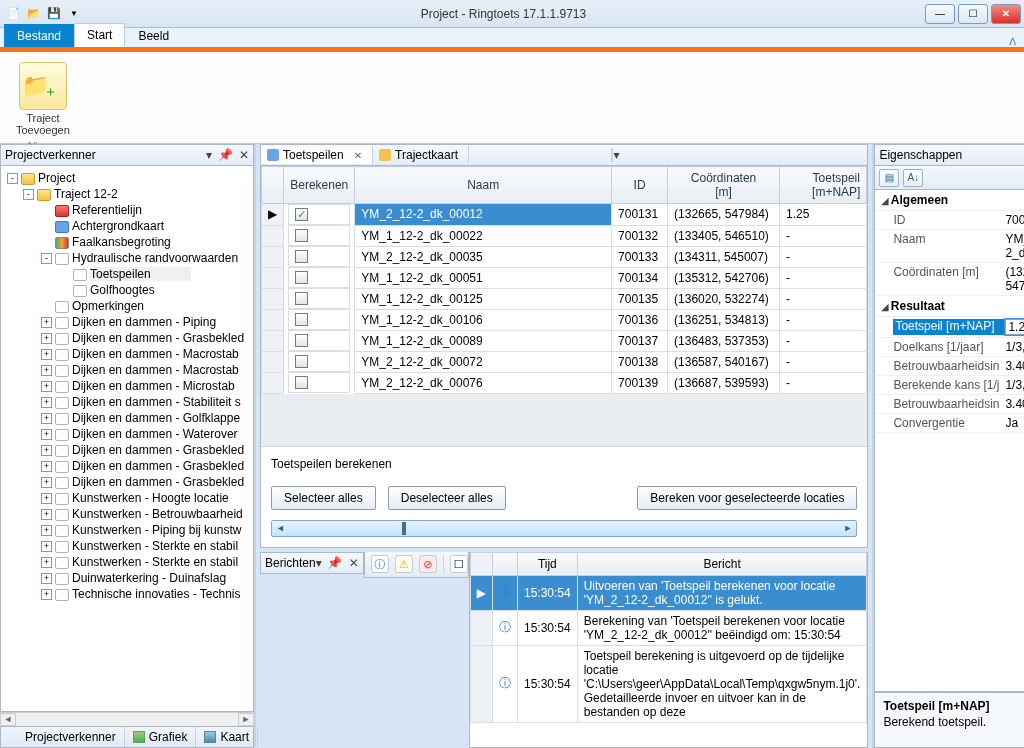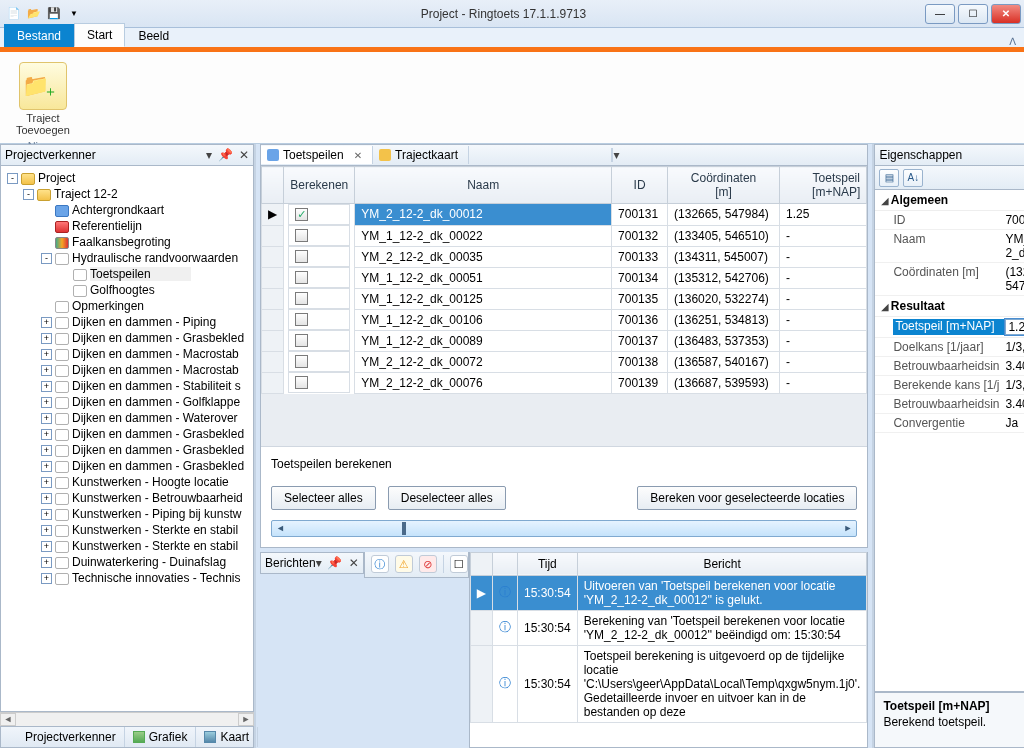--- a/index.html
+++ b/index.html
@@ -163,31 +163,32 @@
       <span class="btns">
         <span>▾</span>
         <span>📌</span>
         <span>✕</span>
       </span>
     </div>
     <div class="tree-wrap">
       <div class="tree" id="tree">
           <div class="node lvl0"><span class="exp">-</span><span class="ico ico-folder"></span><span>Project</span></div>
           <div class="node lvl1"><span class="exp">-</span><span class="ico ico-folder"></span><span>Traject 12-2</span></div>
+          <div class="node lvl2"><span class="noexp"></span><span class="ico ico-red"></span><span>Referentielijn</span></div>
           <div class="node lvl2"><span class="noexp"></span><span class="ico ico-blue"></span><span>Achtergrondkaart</span></div>
-          <div class="node lvl2"><span class="noexp"></span><span class="ico ico-red"></span><span>Referentielijn</span></div>
           <div class="node lvl2"><span class="noexp"></span><span class="ico ico-multi"></span><span>Faalkansbegroting</span></div>
           <div class="node lvl2"><span class="exp">-</span><span class="ico ico-page"></span><span>Hydraulische randvoorwaarden</span></div>
           <div class="node lvl3"><span class="noexp"></span><span class="ico ico-page"></span><span class="selected">Toetspeilen</span></div>
           <div class="node lvl3"><span class="noexp"></span><span class="ico ico-page"></span><span>Golfhoogtes</span></div>
           <div class="node lvl2"><span class="noexp"></span><span class="ico ico-page"></span><span>Opmerkingen</span></div>
           <div class="node lvl2"><span class="exp">+</span><span class="ico ico-page"></span><span>Dijken en dammen - Piping</span></div>
           <div class="node lvl2"><span class="exp">+</span><span class="ico ico-page"></span><span>Dijken en dammen - Grasbekled</span></div>
           <div class="node lvl2"><span class="exp">+</span><span class="ico ico-page"></span><span>Dijken en dammen - Macrostab</span></div>
           <div class="node lvl2"><span class="exp">+</span><span class="ico ico-page"></span><span>Dijken en dammen - Macrostab</span></div>
+          <div class="node lvl2"><span class="exp">+</span><span class="ico ico-page"></span><span>Dijken en dammen - Microstab</span></div>
           <div class="node lvl2"><span class="exp">+</span><span class="ico ico-page"></span><span>Dijken en dammen - Stabiliteit s</span></div>
           <div class="node lvl2"><span class="exp">+</span><span class="ico ico-page"></span><span>Dijken en dammen - Golfklappe</span></div>
           <div class="node lvl2"><span class="exp">+</span><span class="ico ico-page"></span><span>Dijken en dammen - Waterover</span></div>
           <div class="node lvl2"><span class="exp">+</span><span class="ico ico-page"></span><span>Dijken en dammen - Grasbekled</span></div>
           <div class="node lvl2"><span class="exp">+</span><span class="ico ico-page"></span><span>Dijken en dammen - Grasbekled</span></div>
           <div class="node lvl2"><span class="exp">+</span><span class="ico ico-page"></span><span>Dijken en dammen - Grasbekled</span></div>
           <div class="node lvl2"><span class="exp">+</span><span class="ico ico-page"></span><span>Kunstwerken - Hoogte locatie</span></div>
           <div class="node lvl2"><span class="exp">+</span><span class="ico ico-page"></span><span>Kunstwerken - Betrouwbaarheid</span></div>
           <div class="node lvl2"><span class="exp">+</span><span class="ico ico-page"></span><span>Kunstwerken - Piping bij kunstw</span></div>
           <div class="node lvl2"><span class="exp">+</span><span class="ico ico-page"></span><span>Kunstwerken - Sterkte en stabil</span></div>

